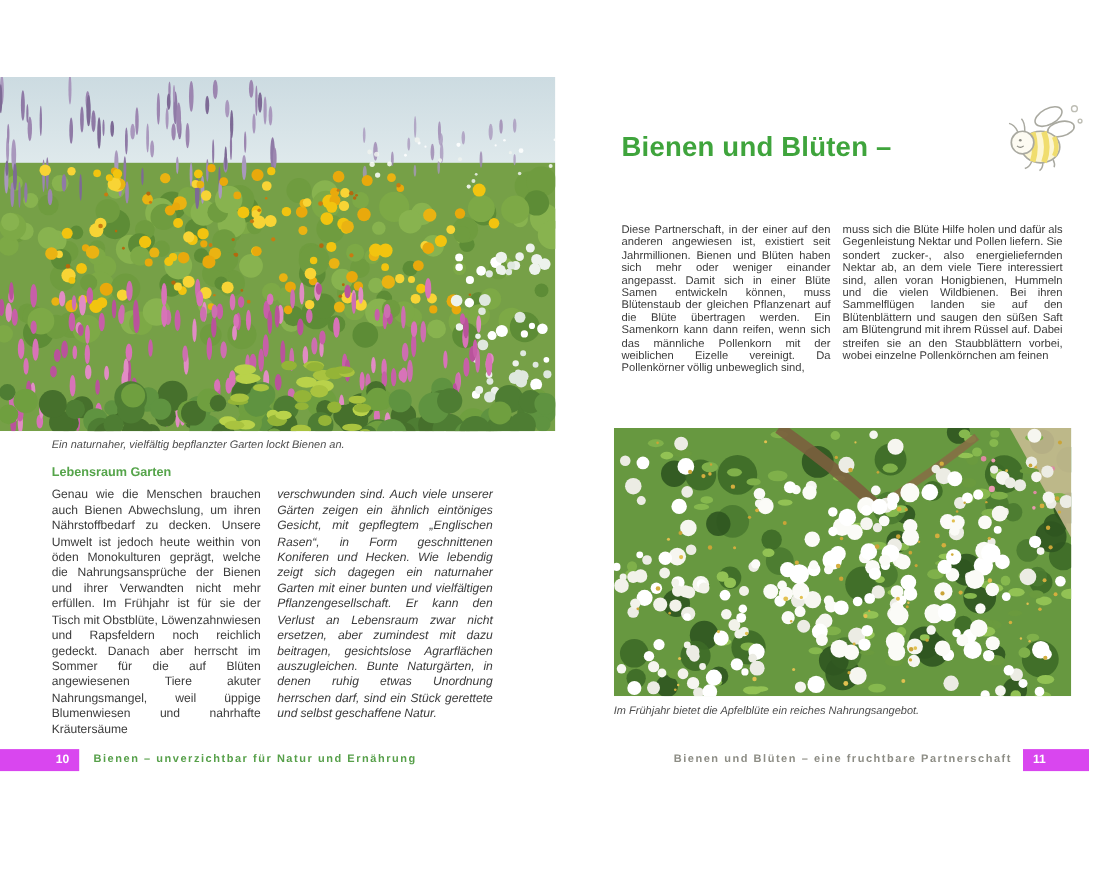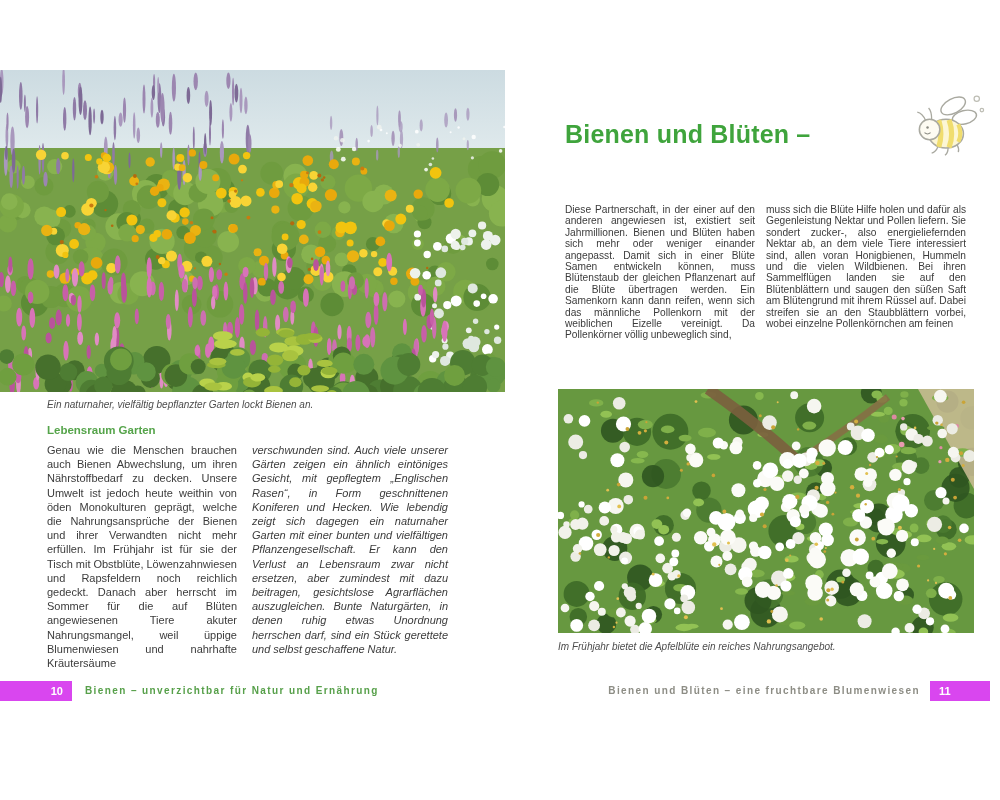--- a/index.html
+++ b/index.html
@@ -1317,19 +1317,19 @@
             <circle cx="300.0" cy="106.7" r="2.1" fill="#d4ae3e" opacity="1"></circle>
             <circle cx="228.8" cy="171.1" r="1.9" fill="#e2c050" opacity="1"></circle>
             <circle cx="69.4" cy="40.0" r="1.9" fill="#caa437" opacity="1"></circle>
             <circle cx="218.5" cy="196.5" r="1.3" fill="#d4ae3e" opacity="1"></circle>
             <circle cx="263.2" cy="230.0" r="1.8" fill="#e2c050" opacity="1"></circle>
             <circle cx="376.2" cy="159.9" r="1.1" fill="#e2c050" opacity="1"></circle>
           </g>
       </svg>
     </div>
     <p class="caption cap-right">Im Frühjahr bietet die Apfelblüte ein reiches Nahrungsangebot.</p>
-    <div class="footer-text footer-right">Bienen und Blüten – eine fruchtbare Blumenwiesen</div>
+    <div class="footer-text footer-right">Bienen und Blüten – eine fruchtbare Partnerschaft</div>
     <div class="pagenum-box pagenum-right">
       <span>11</span>
     </div>
   </section>
 
 </div>
 
 </body></html>

